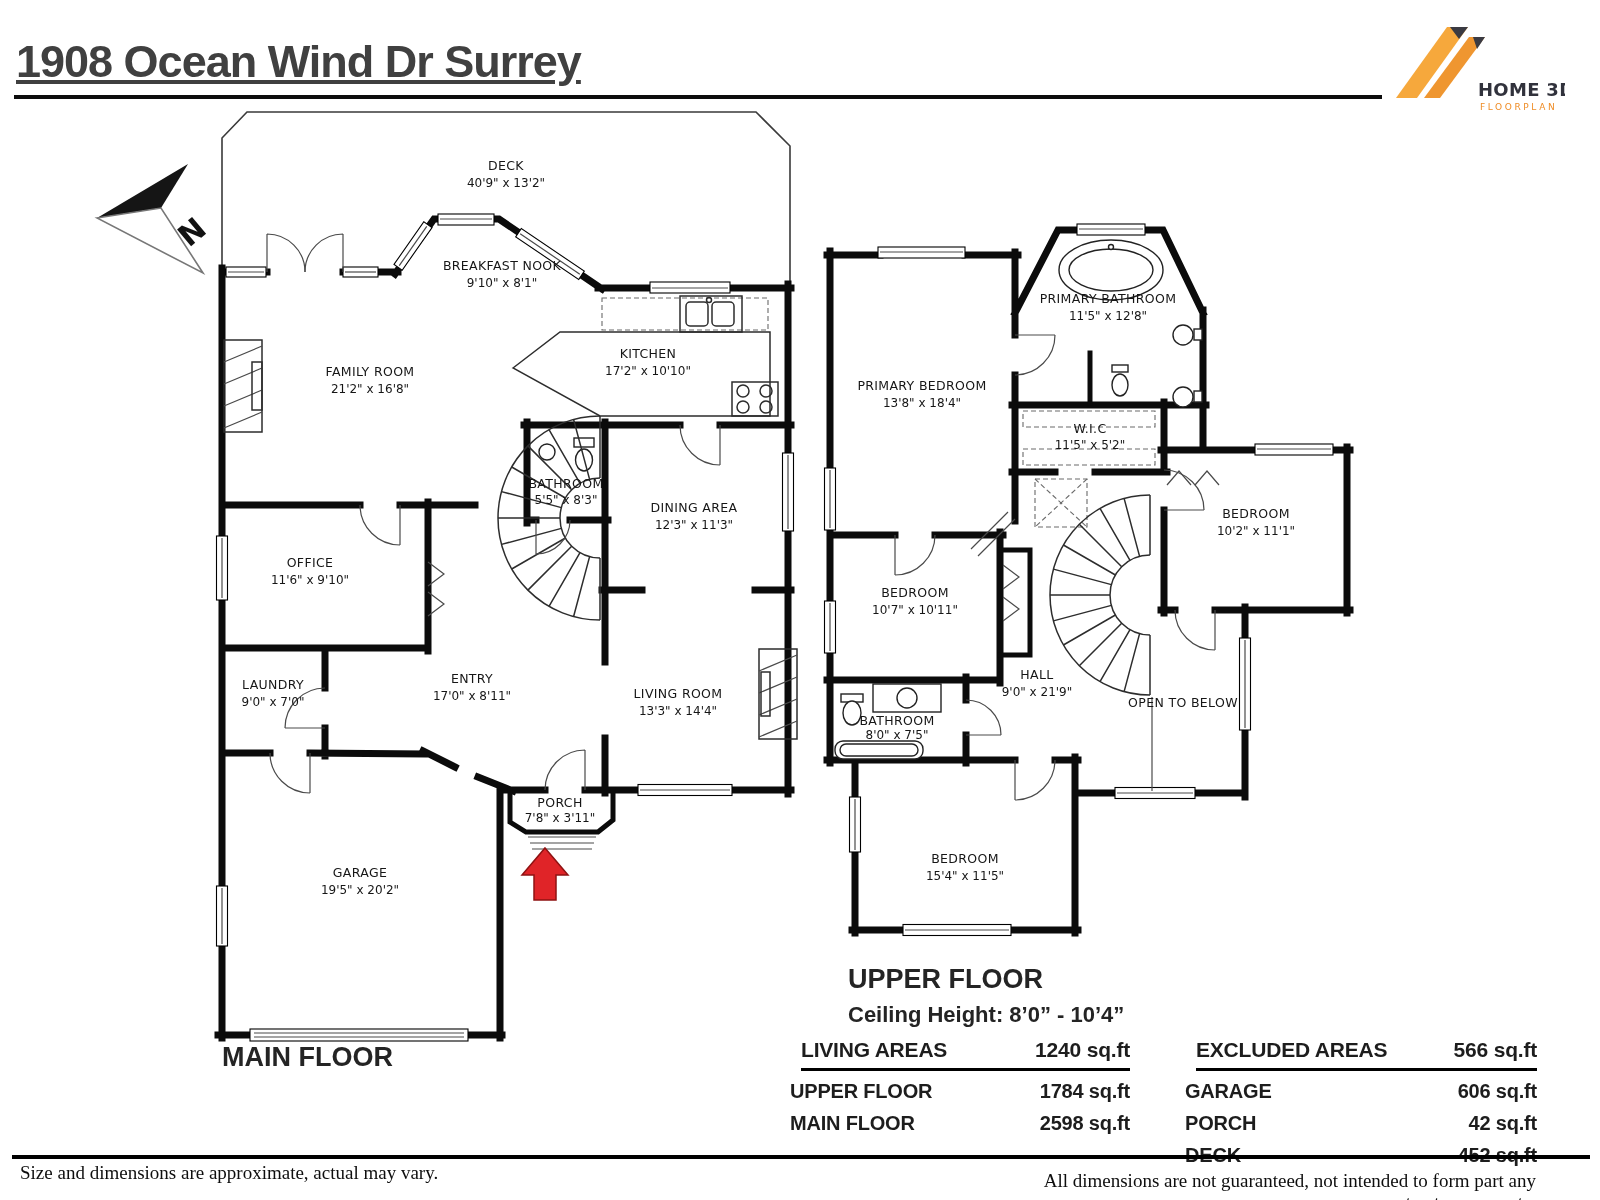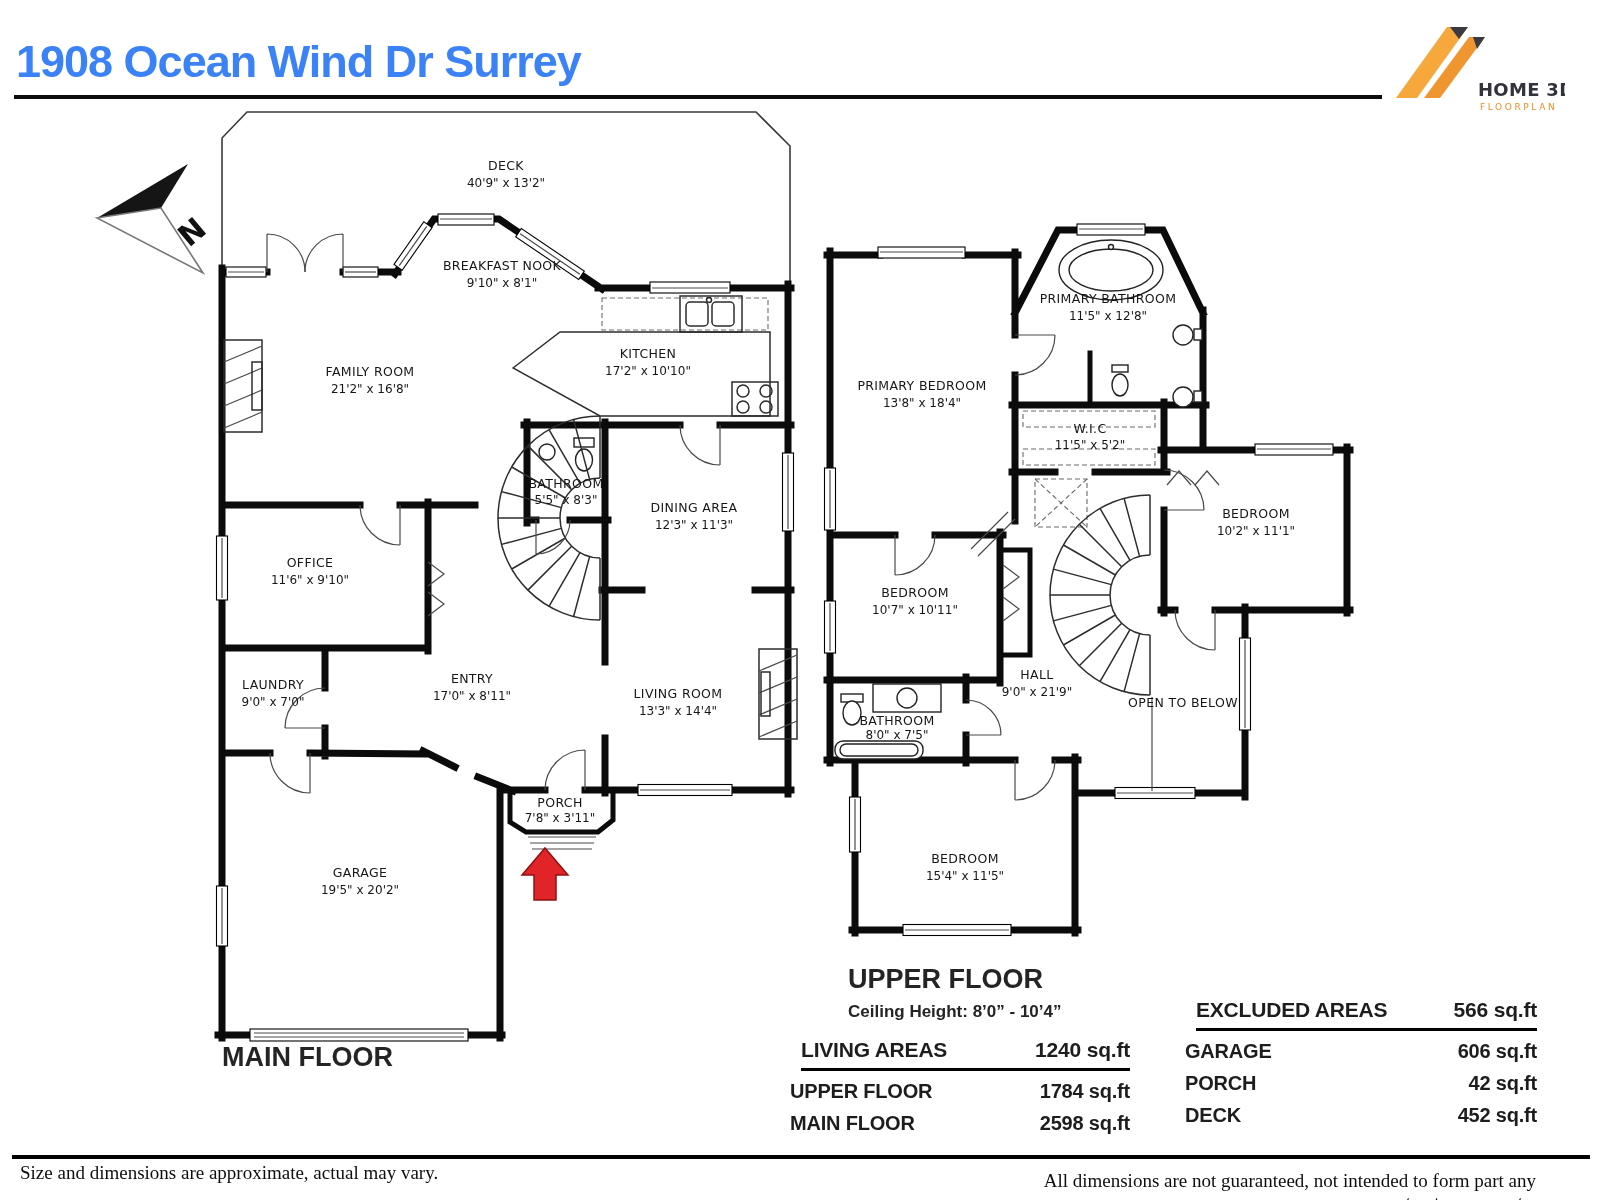--- a/index.html
+++ b/index.html
@@ -1,33 +1,33 @@
 <!DOCTYPE html>
 <html><head>
 <meta charset="utf-8">
 <style>
   html,body{margin:0;padding:0;background:#fff;}
   body{width:1600px;height:1200px;position:relative;font-family:"Liberation Sans",sans-serif;color:#111;overflow:hidden;}
   .abs{position:absolute;}
-  .page-title{left:16px;top:36px;font-size:45px;font-weight:700;letter-spacing:-1px;color:#3b82f6;white-space:nowrap;}
+  .page-title{left:16px;top:36px;font-size:45px;font-weight:700;letter-spacing:-1px;color:#404040;white-space:nowrap;text-decoration:underline;}
   .title-rule{left:14px;top:95px;width:1368px;height:4px;background:#0d0d0d;}
   .logo-box{left:1390px;top:10px;width:175px;height:108px;}
   .compass-box{left:85px;top:148px;width:150px;height:138px;}
   .plan-main{left:210px;top:100px;width:600px;height:950px;}
   .plan-upper{left:815px;top:185px;width:575px;height:770px;}
   .caption{color:#242424;}
   .caption .fl{font-size:27px;font-weight:700;letter-spacing:0;}
-  .caption .ch{font-size:17px;font-weight:700;margin-top:7px;}
+  .caption .ch{font-size:22px;font-weight:700;margin-top:7px;}
   .cap-main{left:222px;top:1042px;}
   .cap-upper{left:848px;top:964px;}
   .area-table{color:#1d1d1d;}
   .t-head{display:flex;justify-content:space-between;align-items:baseline;font-size:21px;font-weight:700;border-bottom:3px solid #000;padding-bottom:6px;letter-spacing:-0.2px;margin-left:11px;}
   .t-row{display:flex;justify-content:space-between;font-size:20px;font-weight:700;margin-top:9px;letter-spacing:-0.2px;}
   .tbl-living{left:790px;top:1038px;width:340px;}
-  .tbl-excluded{left:1185px;top:998px;width:352px;}
+  .tbl-excluded{left:1185px;top:1038px;width:352px;}
   .footer-rule{left:12px;top:1155px;width:1578px;height:4px;background:#000;}
   .footer-left{left:20px;top:1162px;font-family:"Liberation Serif",serif;font-size:19px;line-height:22px;color:#0e0e0e;}
   .footer-right{left:1020px;top:1170px;width:516px;text-align:right;font-family:"Liberation Serif",serif;font-size:19px;color:#0e0e0e;}
   
   svg text{font-family:"DejaVu Sans","Liberation Sans",sans-serif;}
   .rn{font-size:12.5px;fill:#161616;text-anchor:middle;letter-spacing:.35px;}
   .rd{font-size:12px;fill:#161616;text-anchor:middle;}
   .w{stroke:#0b0b0b;stroke-width:7;fill:none;stroke-linecap:square;}
   .w5{stroke:#0b0b0b;stroke-width:5;fill:none;stroke-linecap:square;}
   .thin{stroke:#2d2d2d;stroke-width:1.5;fill:none;}

